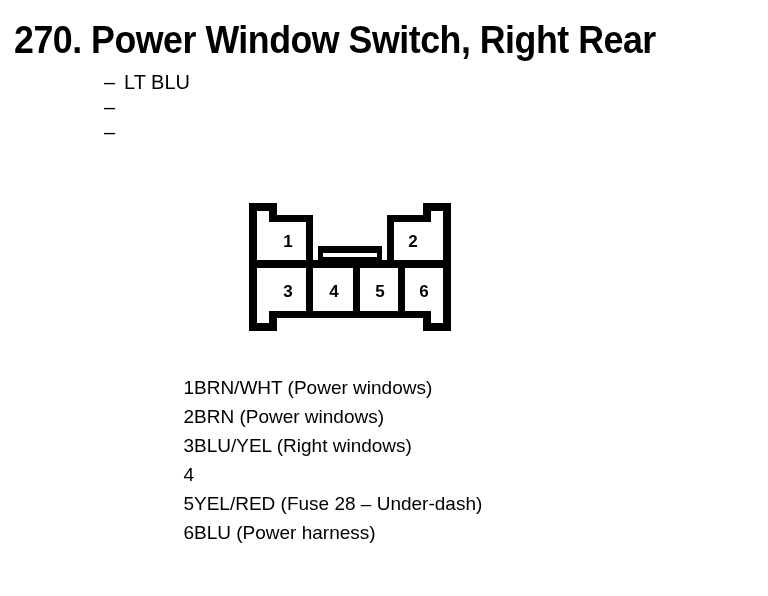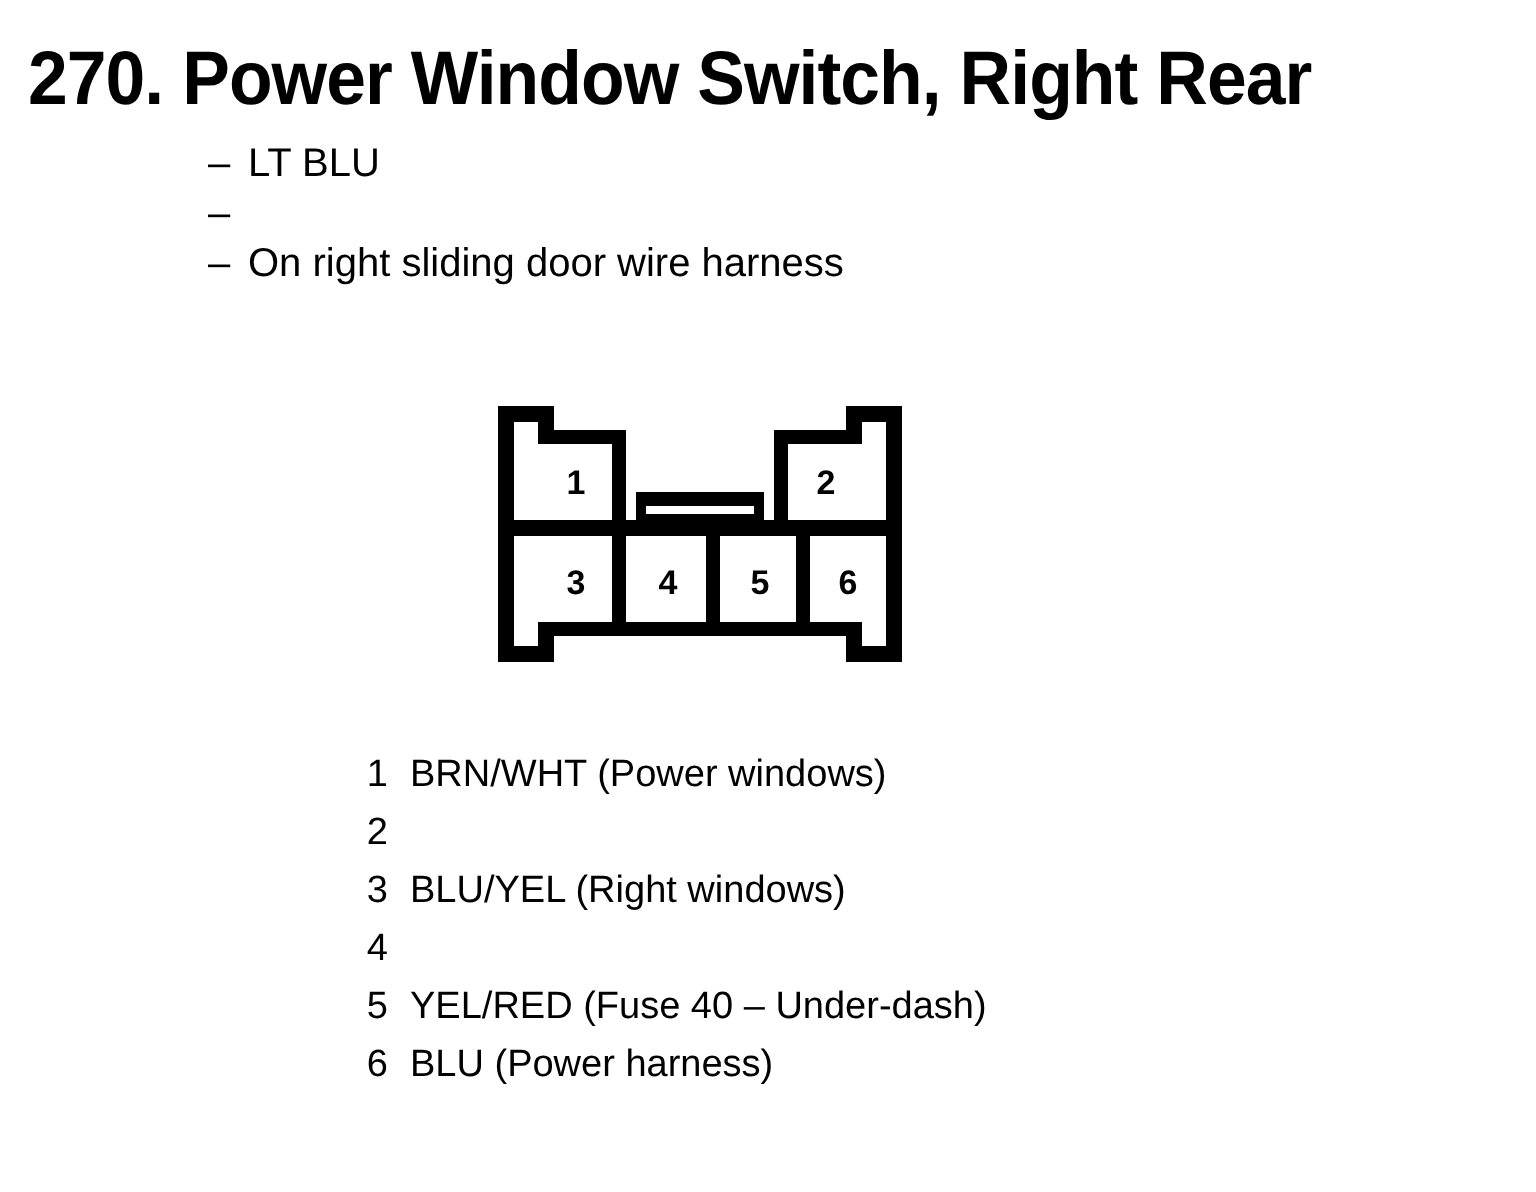--- a/index.html
+++ b/index.html
@@ -82,39 +82,37 @@
     white-space: nowrap;
     display: flex;
     align-items: baseline;
   }
   .legend-num {
     width: 16px;
     flex: 0 0 16px;
     text-align: right;
   }
   .legend-desc {
-    margin-left: 11px;
   }
 </style>
 </head>
 <body>
 
 <div id="page-title">270. Power Window Switch, Right Rear</div>
 
 <div id="attribute-list">
   <div class="attr-row">
     <span class="attr-dash">–</span>
     <span>LT BLU</span>
   </div>
   <div class="attr-row">
     <span class="attr-dash">–</span>
   </div>
   <div class="attr-row">
     <span class="attr-dash">–</span>
-    <span>On right sliding door wire harness</span>
   </div>
 </div>
 
 <div id="connector-diagram">
 
   <div class="blk" style="left:0px; top:0px; width:8px; height:128px;"></div>
 
   <div class="blk" style="left:194px; top:0px; width:8px; height:128px;"></div>
 
   <div class="blk" style="left:0px; top:0px; width:28px; height:8px;"></div>
@@ -161,29 +159,30 @@
   <span class="pin-label" style="left:156px; top:80px; width:38px;">6</span>
 </div>
 
 <div id="pin-legend">
   <div class="legend-row">
     <span class="legend-num">1</span>
     <span class="legend-desc">BRN/WHT (Power windows)</span>
   </div>
   <div class="legend-row">
     <span class="legend-num">2</span>
+    <span class="legend-desc">BRN (Power windows)</span>
   </div>
   <div class="legend-row">
     <span class="legend-num">3</span>
     <span class="legend-desc">BLU/YEL (Right windows)</span>
   </div>
   <div class="legend-row">
     <span class="legend-num">4</span>
   </div>
   <div class="legend-row">
     <span class="legend-num">5</span>
-    <span class="legend-desc">YEL/RED (Fuse 40 – Under-dash)</span>
+    <span class="legend-desc">YEL/RED (Fuse 28 – Under-dash)</span>
   </div>
   <div class="legend-row">
     <span class="legend-num">6</span>
     <span class="legend-desc">BLU (Power harness)</span>
   </div>
 </div>
 
 </body></html>

